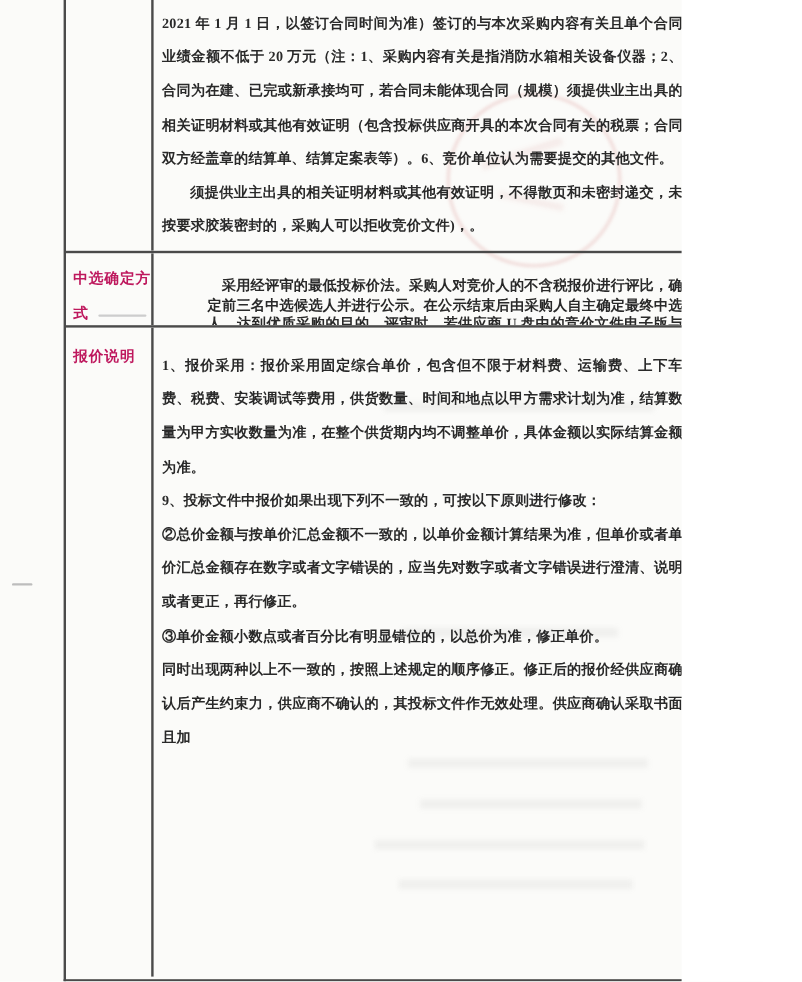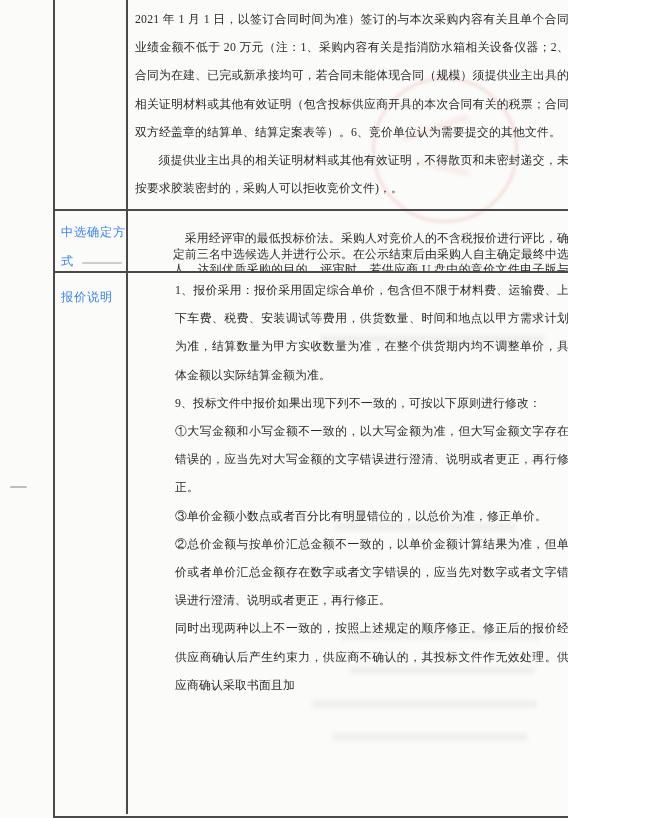--- a/index.html
+++ b/index.html
@@ -7,56 +7,57 @@
   body {
     background:#ffffff;
     font-family:"Liberation Serif","DejaVu Serif",serif;
   }
   .page {
     position:relative;
     width:568px; height:818px;
     overflow:hidden;
     background:#fbfbf9;
     color:#262626;
+    font-weight:bold;
   }
   
   .doc-table {
     position:absolute;
     left:53px; top:-4px;
     width:527px; height:822px;
     border-left:2px solid #4a4a4a;
     border-right:2px solid #4a4a4a;
     border-bottom:2px solid #4a4a4a;
     background:transparent;
   }
   .row { display:flex; overflow:hidden; }
   .row-1 { height:215px; border-bottom:2px solid #4a4a4a; }
   .row-2 { height:62px;  border-bottom:2px solid #4a4a4a; }
-  .row-3 { height:541px;gap:40px; }
+  .row-3 { height:541px; }
   .label-cell {
     flex:none; width:73px;
     border-right:2px solid #4a4a4a;
     font-size:12.2px; letter-spacing:0.8px;
     line-height:29px;
     padding:7px 0 0 6px;
-    color:#3b82f6;
+    color:#be185d;
   }
   .row-3 .label-cell { padding-top:10px; }
   .text-cell {
     flex:1 1 auto;
     padding:9px 9px 0 7px;
     font-size:11.8px;
     line-height:28.2px;
     letter-spacing:0.2px;
     text-align:justify;
     color:#292929;
     overflow:hidden;
   }
   .row-2 .text-cell { padding-top:20px; line-height:15.7px;margin-left:38px; }
-  .row-3 .text-cell { padding-top:3px; }
+  .row-3 .text-cell { padding-top:17px; }
   p.para { margin:0; }
   .indent2 { text-indent:2em; }
   .indent1 { text-indent:1em; }
 
   
   .seal-bleed {
     position:absolute; left:372px; top:77px;
     width:146px; height:146px;
     border:3px solid rgba(198,88,88,0.16);
     border-radius:50%;
@@ -128,21 +129,20 @@
       <div class="text-cell">
         <p class="para indent1">采用经评审的最低投标价法。采购人对竞价人的不含税报价进行评比，确定前三名中选候选人并进行公示。在公示结束后由采购人自主确定最终中选人，达到优质采购的目的。评审时，若供应商 U 盘中的竞价文件电子版与纸质竞价文件不一致时，按照供应商提交的纸质竞价文件进行评比。</p>
       </div>
     </div>
 
     <div class="row row-3">
       <div class="label-cell">报价说明</div>
       <div class="text-cell">
         <p class="para">1、报价采用：报价采用固定综合单价，包含但不限于材料费、运输费、上下车费、税费、安装调试等费用，供货数量、时间和地点以甲方需求计划为准，结算数量为甲方实收数量为准，在整个供货期内均不调整单价，具体金额以实际结算金额为准。</p>
         <p class="para">9、投标文件中报价如果出现下列不一致的，可按以下原则进行修改：</p>
-        <p class="para">①大写金额和小写金额不一致的，以大写金额为准，但大写金额文字存在错误的，应当先对大写金额的文字错误进行澄清、说明或者更正，再行修正。</p>
+        <p class="para">②总价金额与按单价汇总金额不一致的，以单价金额计算结果为准，但单价或者单价汇总金额存在数字或者文字错误的，应当先对数字或者文字错误进行澄清、说明或者更正，再行修正。</p>
         <p class="para">③单价金额小数点或者百分比有明显错位的，以总价为准，修正单价。</p>
-        <p class="para">②总价金额与按单价汇总金额不一致的，以单价金额计算结果为准，但单价或者单价汇总金额存在数字或者文字错误的，应当先对数字或者文字错误进行澄清、说明或者更正，再行修正。</p>
         <p class="para">同时出现两种以上不一致的，按照上述规定的顺序修正。修正后的报价经供应商确认后产生约束力，供应商不确认的，其投标文件作无效处理。供应商确认采取书面且加</p>
       </div>
     </div>
 
   </div>
 </div>
 
 </body></html>

